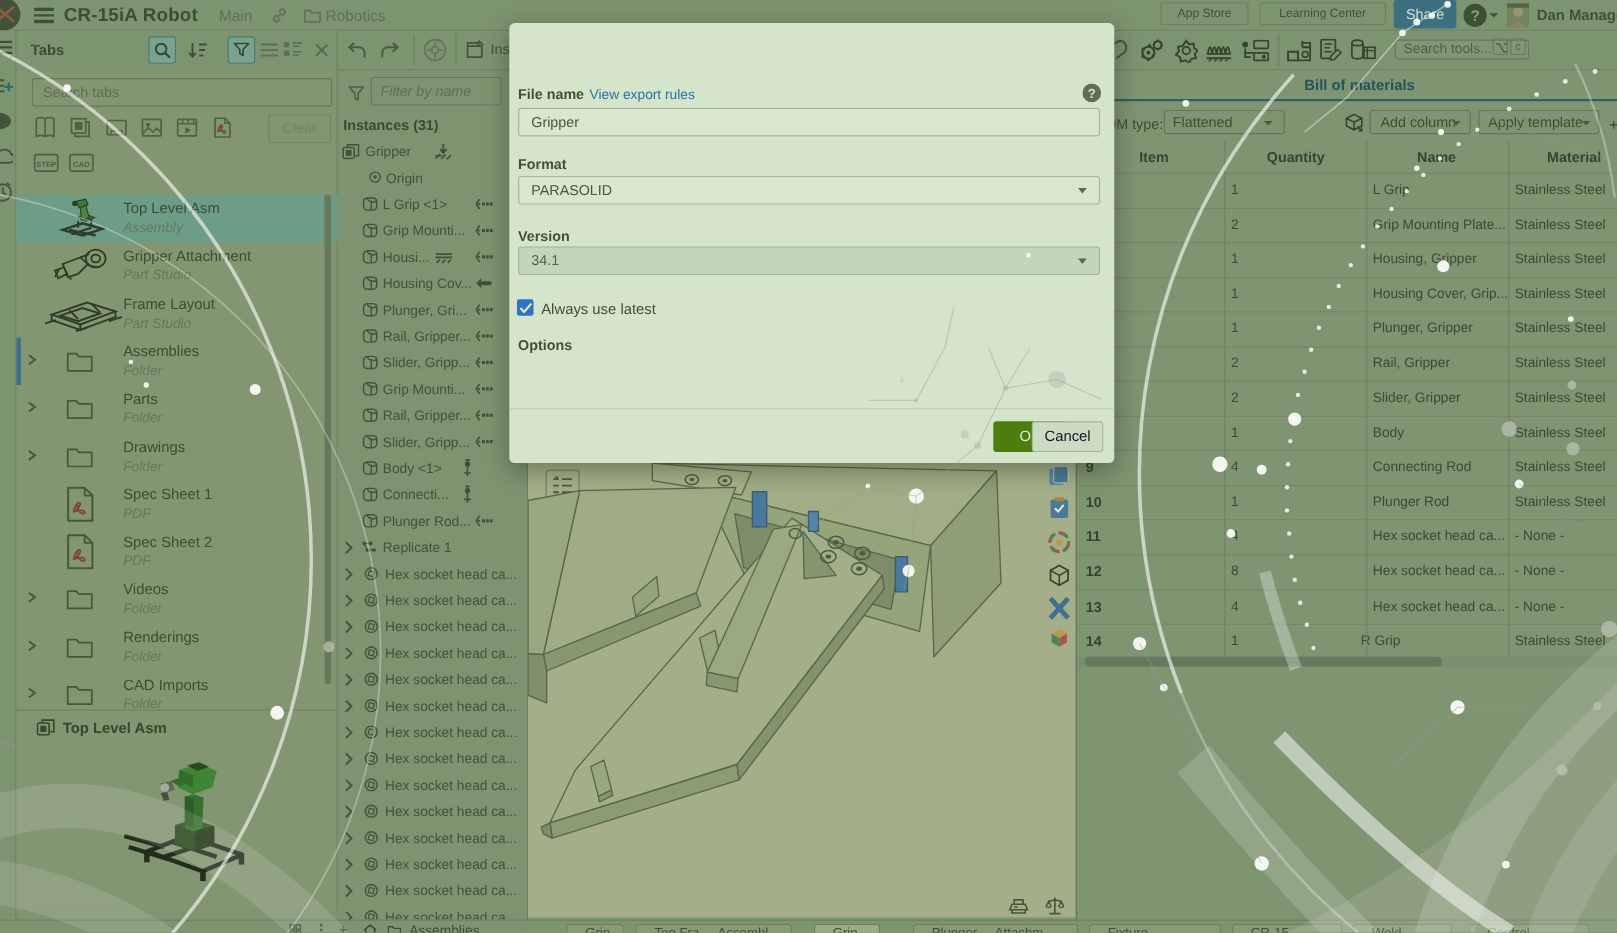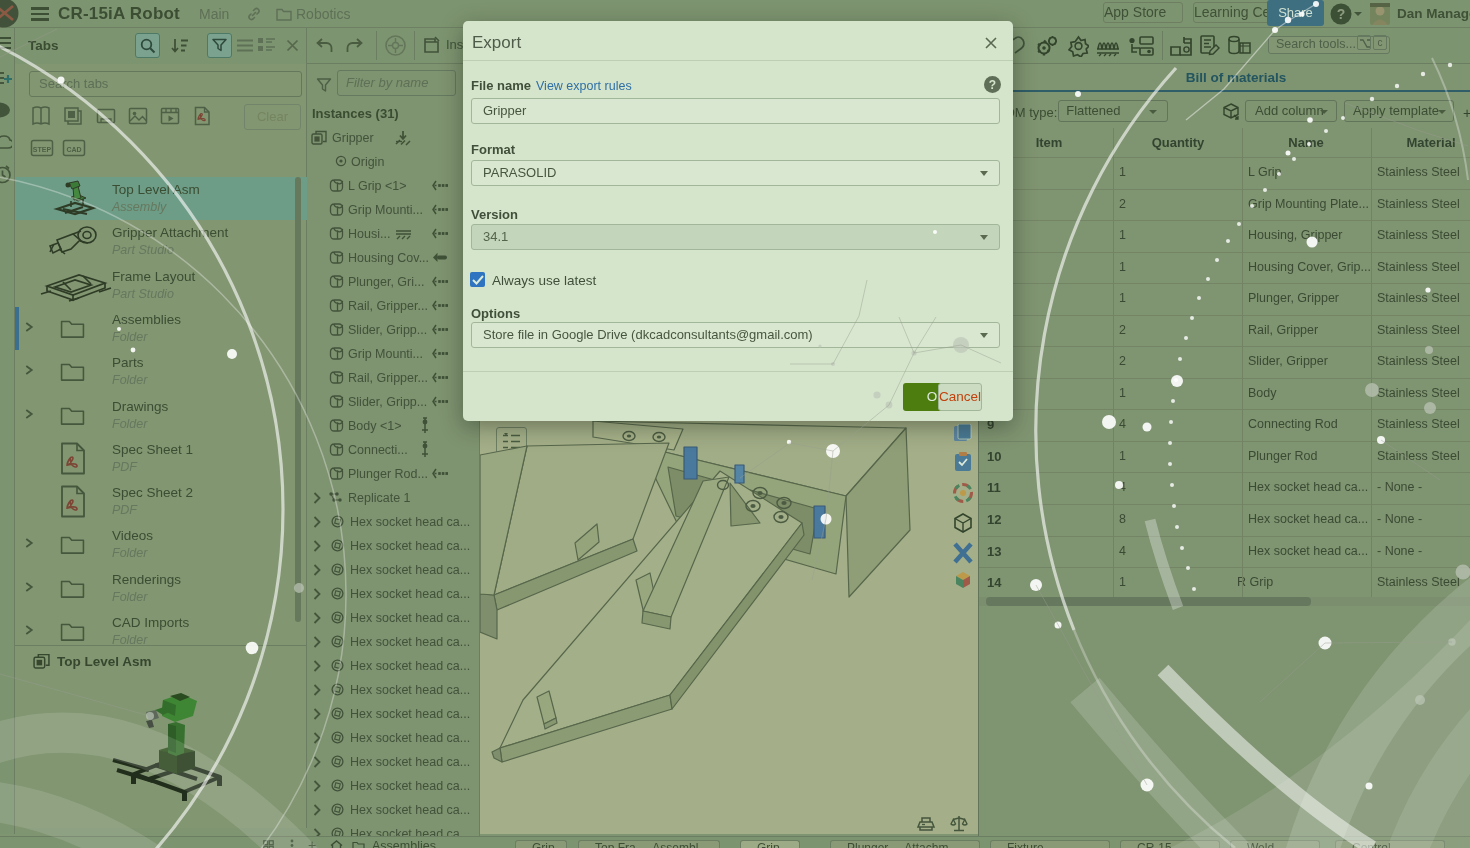--- a/index.html
+++ b/index.html
@@ -5,21 +5,21 @@
   * { margin:0; padding:0; box-sizing:border-box; }
   html,body { width:1470px; height:848px; overflow:hidden; }
   body { font-family:"Liberation Sans",sans-serif; position:relative; background:#7f9471; }
   .abs { position:absolute; }
   
   #topbar { position:absolute; left:0; top:0; width:1470px; height:28px; background:#7d9470; border-bottom:1px solid #6e8062; z-index:1; }
   #burger div { position:absolute; left:31px; width:18px; height:2.5px; background:#3d4f34; }
   .doctitle { position:absolute; left:58px; top:4px; font-size:17px; font-weight:bold; color:#3b4d32; letter-spacing:0.2px; }
   .wsname { position:absolute; left:199px; top:6px; font-size:14px; color:#5e7056;text-align:center; }
   .robotics { position:absolute; left:296px; top:6px; font-size:14px; color:#5e7056; }
-  .tb-btn { position:absolute; top:2px; height:21px; border:1px solid #6e7e61; border-radius:3px; font-size:14px; color:#3f5136; line-height:19px; text-align:left;margin-left:48px; }
+  .tb-btn { position:absolute; top:2px; height:21px; border:1px solid #6e7e61; border-radius:3px; font-size:11px; color:#3f5136; line-height:19px; text-align:center; }
   #sharebtn { position:absolute; left:1267px; top:0px; width:57px; height:26px; background:#3e6f80; border-radius:3px; color:#cfe0d2; font-size:13px; line-height:26px; text-align:center; }
   
   #toolband { position:absolute; left:0; top:28px; width:1470px; height:36px; background:#7d9470; border-bottom:1px solid #6c7e61; z-index:1; }
   
   #rail { position:absolute; left:0; top:28px; width:15px; height:806px; background:#7d9470; border-right:1px solid #6c7e61; z-index:1; }
   
   #tabspanel { position:absolute; left:15px; top:64px; width:292px; height:764px; background:#829672; border-right:1px solid #6c7e61; z-index:1; }
   .tp-input { position:absolute; left:14px; top:7px; width:273px; height:26px; border:1px solid #65785c; border-radius:3px; font-size:13px; color:#5d6f55; line-height:24px; padding-left:9px; }
   .row { position:absolute; left:0; width:292px; height:43px; }
   .row .t1 { position:absolute; left:97px; top:5px; font-size:13.5px; color:#3b4d32; }
@@ -995,47 +995,40 @@
   <div class="btab" style="left:578px;width:142px"><span style="margin-left:16px">Top Fra...&nbsp;&nbsp;Assembl...</span></div>
   <div class="btab" style="left:740px;width:60px;background:#9cab85"><span style="margin-left:16px">Grip...</span></div>
   <div class="btab" style="left:830px;width:150px"><span style="margin-left:16px">Plunger...&nbsp;&nbsp;Attachm...</span></div>
   <div class="btab" style="left:990px;width:120px"><span style="margin-left:16px">Fixture...</span></div>
   <div class="btab" style="left:1120px;width:100px"><span style="margin-left:16px">CR-15...</span></div>
   <div class="btab" style="left:1230px;width:90px"><span style="margin-left:16px">Weld...</span></div>
   <div class="btab" style="left:1335px;width:110px"><span style="margin-left:16px">Control...</span></div>
 </div>
 
 <div id="dialog">
-  <div class="hd">
-      <div class="ttl">Export</div>
-    <svg class="abs" style="left:521px;top:15px" width="14" height="14" viewBox="0 0 14 14">
-        <path d="M2 2 L12 12 M12 2 L2 12" stroke="#5a6852" stroke-width="1.6"></path>
-      </svg>
-  </div>
   <div class="lab" style="left:8px;top:57px">File name</div>
   <div class="abs" style="left:73px;top:58px;font-size:12.5px;color:#2f6fa4">View export rules</div>
   <svg class="abs" style="left:521px;top:55px" width="17" height="17">
       <circle cx="8.5" cy="8.5" r="8.5" fill="#5f6f57"></circle>
       <text x="8.5" y="13" font-size="12" font-weight="bold" fill="#d5e5cc" text-anchor="middle">?</text>
     </svg>
   <div class="inp" style="top:77px">Gripper</div>
   <div class="lab" style="left:8px;top:121px">Format</div>
   <div class="inp" style="top:139px">PARASOLID<div class="caret"></div></div>
   <div class="lab" style="left:8px;top:186px">Version</div>
   <div class="inp" style="top:203px;background:#c3d5ba;color:#55654c">34.1<div class="caret"></div></div>
   <div class="abs" style="left:7px;top:251px;width:15px;height:15px;background:#2e74c0;border-radius:2px"></div>
   <svg class="abs" style="left:9px;top:254px" width="12" height="10" viewBox="0 0 12 10">
       <path d="M1 5 L4.5 8.5 L11 1" stroke="#dcead8" stroke-width="2" fill="none"></path>
     </svg>
   <div class="abs" style="left:29px;top:252px;font-size:13.5px;color:#3f4f39">Always use latest</div>
   <div class="lab" style="left:8px;top:285px">Options</div>
-  <div class="inp" style="top:301px">Store file in Google Drive (dkcadconsultants@gmail.com)<div class="caret"></div></div>
   <div class="abs" style="left:0;top:350px;width:550px;height:1px;background:#bccfb2"></div>
   <div class="btn" style="left:440px;width:67px;background:#4d7c0f;color:#dfeadf">OK</div>
-  <div class="btn" style="left:475px;width:44px;background:#cbdcc3;border:1px solid #a2b69a;color:#c2410c;line-height:25px">Cancel</div>
+  <div class="btn" style="left:475px;width:65px;background:#cbdcc3;border:1px solid #a2b69a;color:#0f172a;line-height:25px">Cancel</div>
 </div>
 
 <svg id="deco" viewBox="0 0 1470 848">
  <g fill="none">
 
   <circle cx="-236" cy="509" r="519" stroke="rgba(255,255,255,0.6)" stroke-width="3.2"></circle>
   <circle cx="-78" cy="594" r="424" stroke="rgba(255,255,255,0.32)" stroke-width="1.5"></circle>
 
   <path d="M 1176 68 A 539 539 0 0 0 1074 630" stroke="rgba(255,255,255,0.6)" stroke-width="3.2" fill="none"></path>
       <path d="M 1074 630 A 539 539 0 0 0 1235 848" stroke="rgba(255,255,255,0.28)" stroke-width="2.5" fill="none"></path>

